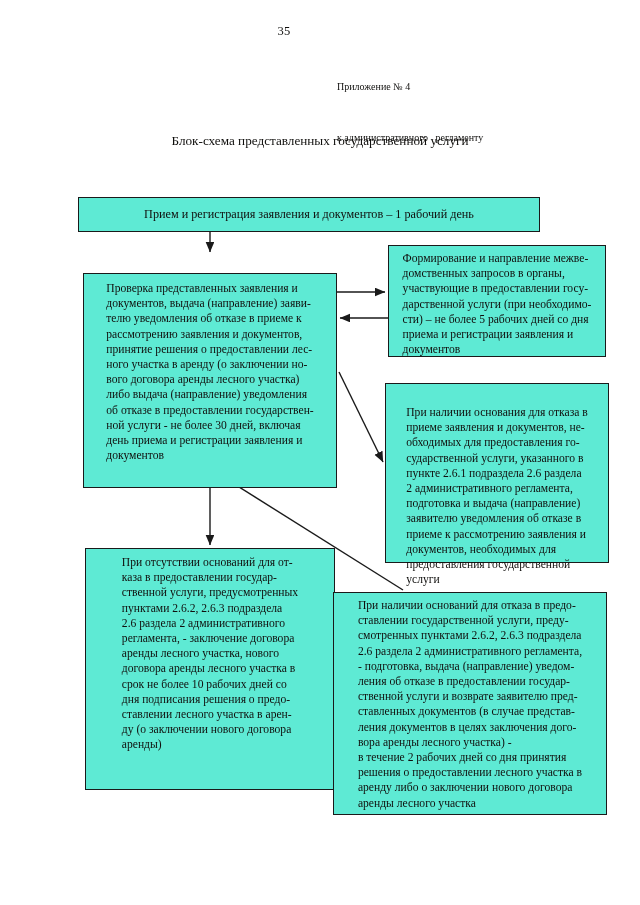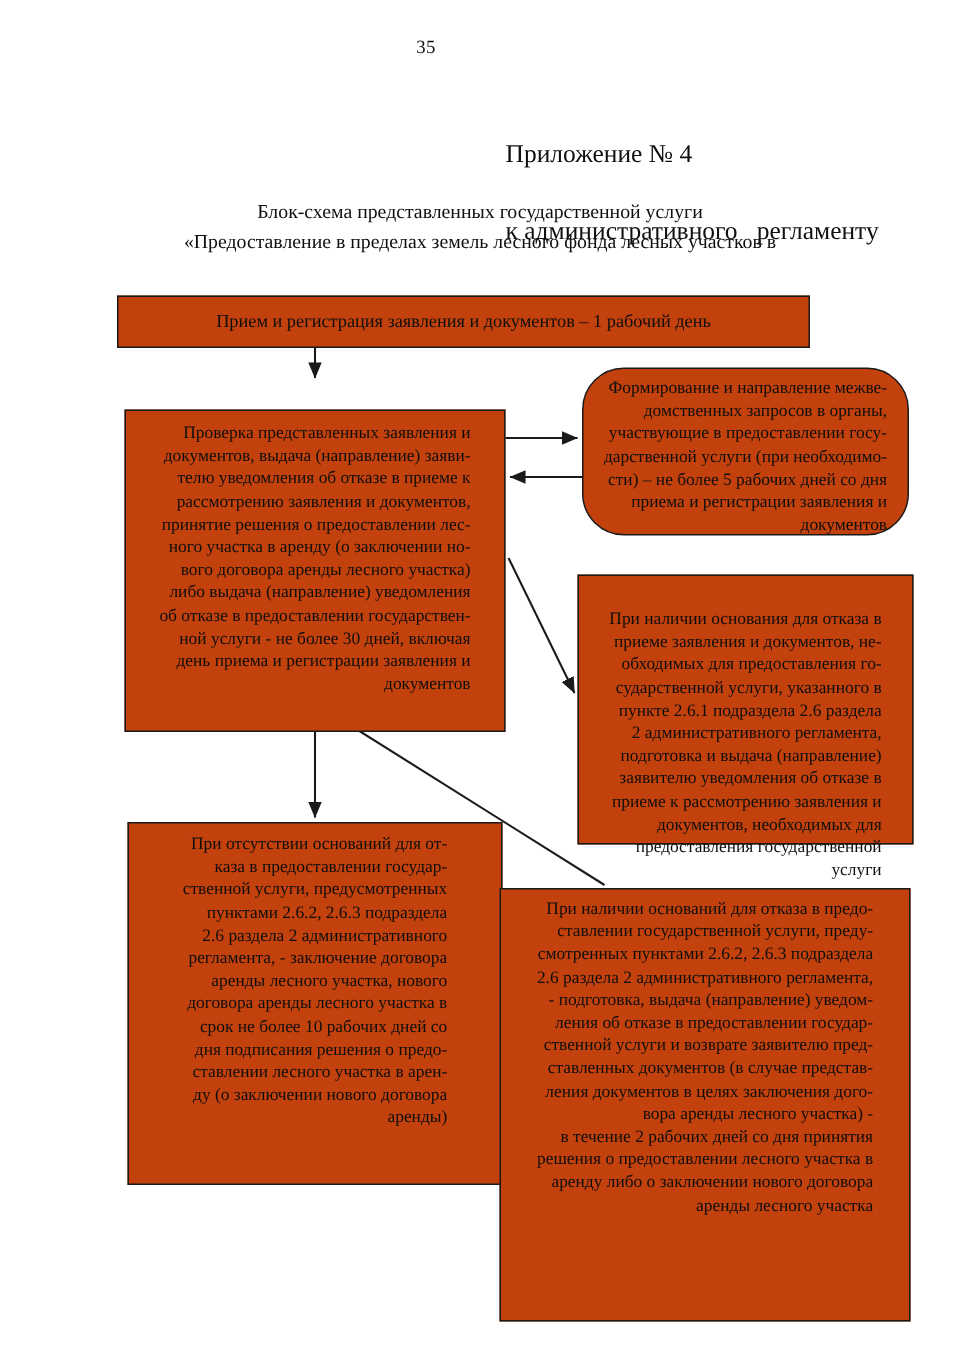--- a/index.html
+++ b/index.html
@@ -29,22 +29,22 @@
     left: 0;
     top: 24px;
     width: 568px;
     text-align: center;
     font-size: 12.5px;
     letter-spacing: .2px;
   }
   .appendix-block {
     position: absolute;
     left: 337px;
-    top: 60px;
-    font-size: 17px;
+    top: 44px;
+    font-size: 10px;
     line-height: 17px;
     white-space: pre;
   }
   .appendix-block div { white-space: pre; }
 
   
   .doc-title {
     position: absolute;
     left: 60px;
     top: 131px;
@@ -53,22 +53,22 @@
     font-size: 13.2px;
     line-height: 19.5px;
   }
   .doc-title div { white-space: pre; }
 
   
   .node {
     position: absolute;
     box-sizing: border-box;
     border: 1.3px solid #1a1a1a;
-    background: #c2410c;
-    text-align: right;
+    background: #5eead4;
+    text-align: left;
     font-size: 11.6px;
     line-height: 15.2px;
     padding: 4px 7px;
     z-index: 3;
   }
   .node p {
     margin: 0;
     white-space: pre-line;
   }
 
@@ -97,21 +97,20 @@
 
   #node-interdept {
     left: 388px;
     top: 245px;
     width: 218px;
     height: 112px;
     display: flex;
     align-items: flex-start;
     justify-content: center;
     padding-top: 5px;
-    border-radius: 28px;
   }
 
   #node-refusal-intake {
     left: 385px;
     top: 383px;
     width: 224px;
     height: 180px;
     display: flex;
     align-items: flex-start;
     justify-content: center;
@@ -126,21 +125,21 @@
     display: flex;
     align-items: flex-start;
     justify-content: center;
     padding-top: 6px;
   }
 
   #node-refusal-service {
     left: 333px;
     top: 592px;
     width: 274px;
-    height: 289px;
+    height: 223px;
     display: flex;
     align-items: flex-start;
     justify-content: center;
     padding-top: 5px;
   }
 
   
   .connector-layer {
     position: absolute;
     inset: 0;
@@ -157,21 +156,20 @@
 
   <div class="page-number">35</div>
 
   <div class="appendix-block">
     <div>Приложение № 4</div>
     <div>к административного   регламенту</div>
   </div>
 
   <div class="doc-title">
     <div>Блок-схема представленных государственной услуги</div>
-    <div>«Предоставление в пределах земель лесного фонда лесных участков в</div>
   </div>
 
   <svg class="connector-layer" viewBox="0 0 640 905" width="640" height="905" xmlns="http://www.w3.org/2000/svg">
     <defs>
       <marker id="ah" markerWidth="9" markerHeight="9" refX="7.4" refY="3.2" orient="auto" markerUnits="strokeWidth">
         <path d="M0,0 L7.6,3.2 L0,6.4 z" fill="#1a1a1a"></path>
       </marker>
     </defs>
 
     <line x1="210" y1="232" x2="210" y2="252" stroke="#1a1a1a" stroke-width="1.4" marker-end="url(#ah)"></line>

